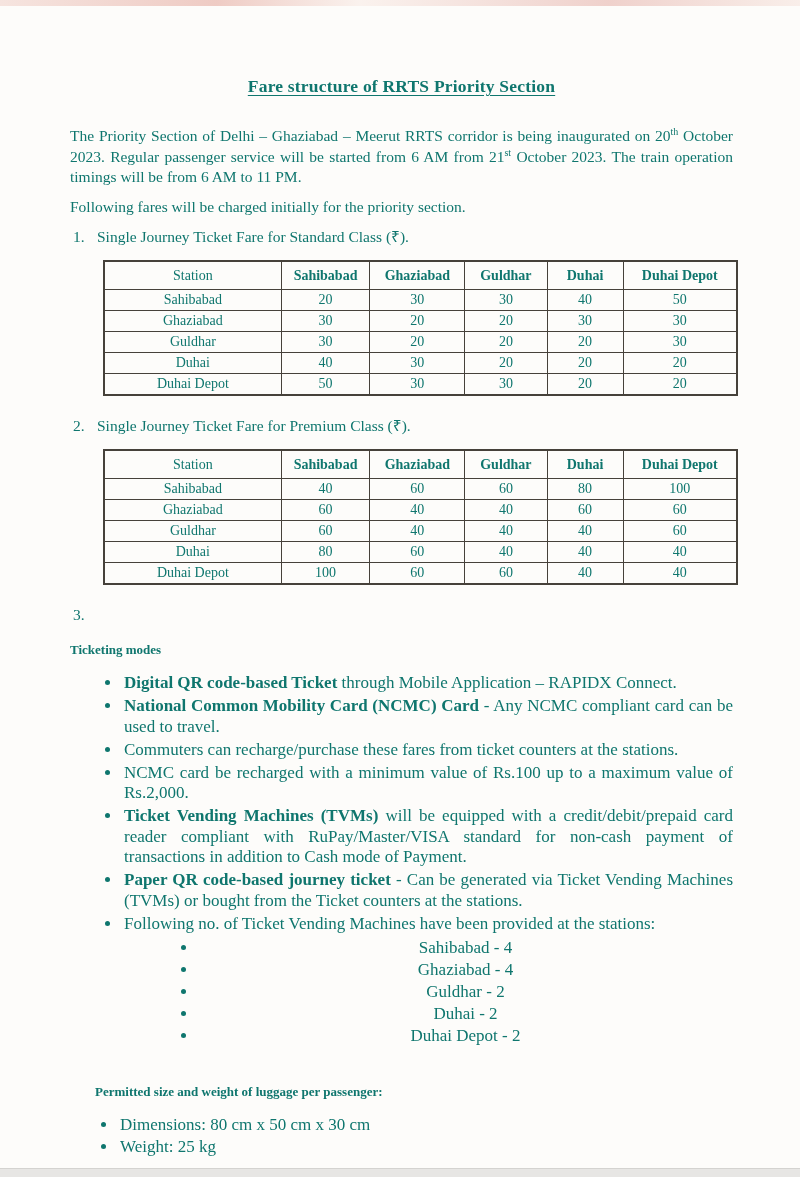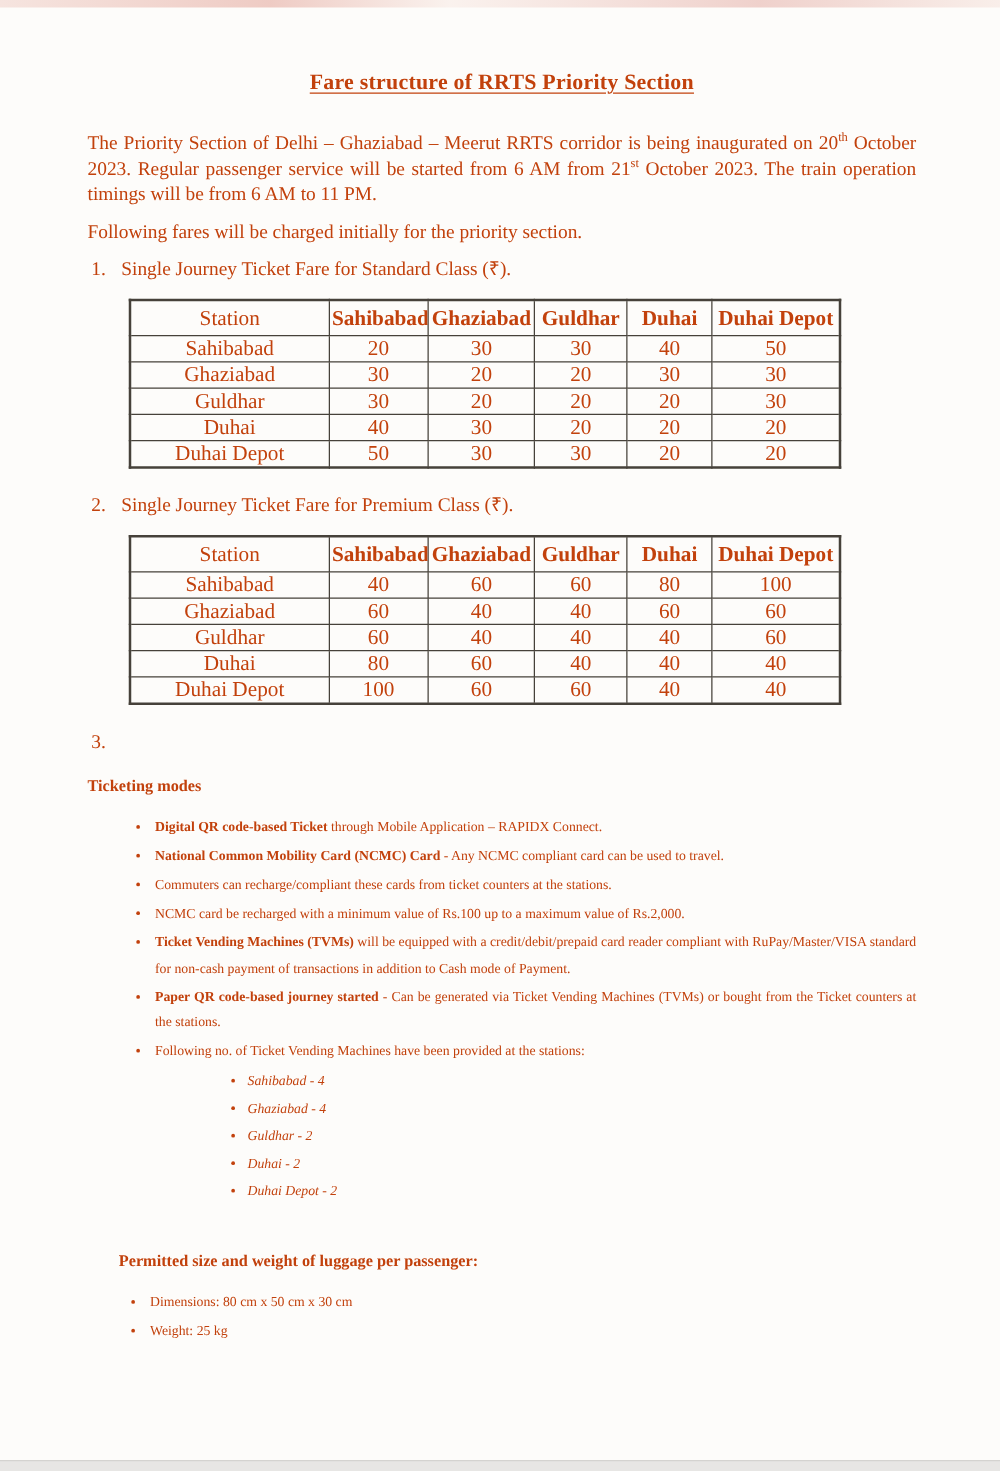--- a/index.html
+++ b/index.html
@@ -2,23 +2,23 @@
 <html><head>
 <meta charset="utf-8">
 <style>
   html, body { margin: 0; padding: 0; background: #ffffff; }
   .page {
     position: relative;
     width: 800px;
     height: 1177px;
     background: #fdfcfa;
     box-sizing: border-box;
-    padding: 55px 67px 0 70px;
+    padding: 76px 67px 0 70px;
     font-family: "Liberation Serif", serif;
-    color: #c2410c;
+    color: #0f766e;
     overflow: hidden;
   }
   
   .page .edge-top {
     position: absolute; top: 0; left: 0; right: 0; height: 6px;
     background: linear-gradient(90deg,
       rgba(214,120,100,0.18) 0%, rgba(205,90,70,0.30) 27%,
       rgba(230,170,150,0.12) 45%, rgba(200,85,70,0.26) 76%,
       rgba(225,160,140,0.15) 100%);
   }
@@ -46,23 +46,23 @@
   .numbered-item {
     display: flex;
     font-size: 15.5px;
     line-height: 21px;
     margin: 0 0 0 3px;
   }
   .numbered-item .num { width: 24px; flex: 0 0 auto; }
   .numbered-item.bold-item .item-text { font-weight: normal; }
   table.fare-table {
     border-collapse: collapse;
-    width: 570px;
+    width: 635px;
     margin: 13px 0 19px 33px;
-    font-size: 17px;
+    font-size: 14px;
     table-layout: fixed;
     border: 2px solid #46413a;
   }
   table.fare-table th, table.fare-table td {
     border: 1px solid #46413a;
     text-align: center;
     vertical-align: middle;
     padding: 0 2px;
     overflow: hidden;
     white-space: nowrap;
@@ -78,35 +78,34 @@
   table.fare-table .c5 { width: 18%; }
   h2.section-heading {
     font-size: 13px;
     font-weight: bold;
     margin: 17px 0 15px 0;
   }
   h2.section-heading.indent { margin-left: 25px; margin-top: 37px; }
   ul.bullet-list {
     margin: 0 0 0 0;
     padding-left: 52px;
-    font-size: 11px;
+    font-size: 17px;
     line-height: 20.5px;
   }
   ul.bullet-list > li {
     margin-bottom: 2.5px;
     padding-left: 2px;
     text-align: justify;
   }
   ul.bullet-list b { font-weight: bold; }
   ul.sub-list {
     list-style-type: disc;
     padding-left: 74px;
     margin: 3px 0 0 0;
-    text-align: left;
-    font-style: italic;
+    text-align: center;
   }
   ul.sub-list > li { line-height: 21.5px; margin-bottom: 0.5px; }
   ul.luggage-list {
     padding-left: 48px;
     margin-top: 13px;
   }
   ul.luggage-list > li { margin-bottom: 2px; text-align: left; }
   sup { font-size: 10px; line-height: 0; }
 </style>
 </head>
@@ -259,24 +258,24 @@
 
   <div class="numbered-item">
     <span class="num">3.</span>
   </div>
 
   <h2 class="section-heading">Ticketing modes</h2>
 
   <ul class="bullet-list">
       <li><b>Digital QR code-based Ticket</b> through Mobile Application – RAPIDX Connect.</li>
       <li><b>National Common Mobility Card (NCMC) Card</b> - Any NCMC compliant card can be used to travel.</li>
-      <li>Commuters can recharge/compliant these cards from ticket counters at the stations.</li>
+      <li>Commuters can recharge/purchase these fares from ticket counters at the stations.</li>
       <li>NCMC card be recharged with a minimum value of Rs.100 up to a maximum value of Rs.2,000.</li>
       <li><b>Ticket Vending Machines (TVMs)</b> will be equipped with a credit/debit/prepaid card reader compliant with RuPay/Master/VISA standard for non-cash payment of transactions in addition to Cash mode of Payment.</li>
-      <li><b>Paper QR code-based journey started</b> - Can be generated via Ticket Vending Machines (TVMs) or bought from the Ticket counters at the stations.</li>
+      <li><b>Paper QR code-based journey ticket</b> - Can be generated via Ticket Vending Machines (TVMs) or bought from the Ticket counters at the stations.</li>
       <li>Following no. of Ticket Vending Machines have been provided at the stations:<ul class="sub-list">
           <li>Sahibabad - 4</li>
           <li>Ghaziabad - 4</li>
           <li>Guldhar - 2</li>
           <li>Duhai - 2</li>
           <li>Duhai Depot - 2</li>
         </ul></li>
     </ul>
 
   <h2 class="section-heading indent">Permitted size and weight of luggage per passenger:</h2>

